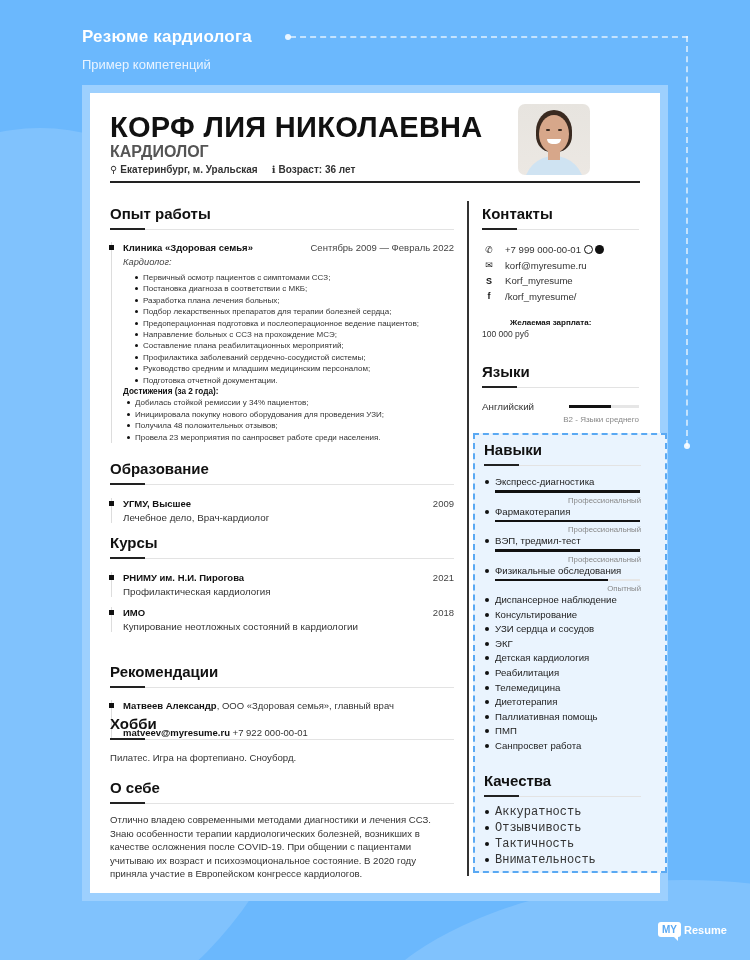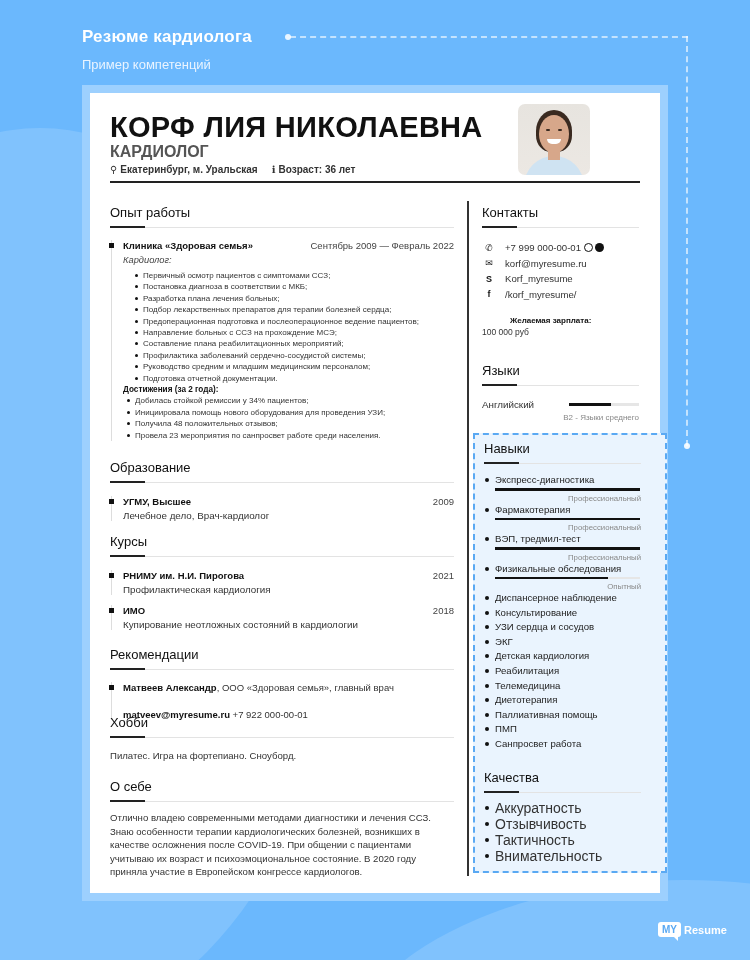--- a/index.html
+++ b/index.html
@@ -59,21 +59,21 @@
   .photo .eye1, .photo .eye2 { position: absolute; top: 25px; width: 4px; height: 2px; background: #3a2a20; border-radius: 2px; }
   .photo .eye1 { left: 28px; } .photo .eye2 { left: 40px; }
   .photo .shirt { position: absolute; left: 6px; top: 52px; width: 60px; height: 30px; border-radius: 30px 30px 0 0; background: #cfe3f2; }
   .photo .neck { position: absolute; left: 30px; top: 46px; width: 12px; height: 10px; background: #d7a78a; }
   .header-rule { position: absolute; left: 20px; top: 88px; width: 530px; height: 2px; background: #222; }
 
   .col-divider { position: absolute; left: 377px; top: 108px; width: 2px; height: 675px; background: #333; }
 
   
   .left { position: absolute; left: 20px; top: 104px; width: 344px; }
-  .sec-title { font-size: 13px; font-weight: normal; color: #111; }
+  .sec-title { font-size: 15px; font-weight: bold; color: #111; }
   .sec-rule { position: relative; height: 1px; background: #e3e3e3; margin-top: 7px; }
   .sec-rule::before { content: ""; position: absolute; left: 0; top: -1px; width: 35px; height: 2px; background: #222; }
   .section { position: absolute; left: 0; width: 344px; }
 
   .entry { position: relative; padding-left: 11px; border-left: 1px solid #ddd; margin-left: 1px; }
   .entry .sq { position: absolute; left: -3px; top: 3px; width: 5px; height: 5px; background: #111; }
   .entry-row { display: flex; justify-content: space-between; font-size: 9.5px; }
   .entry-row .org { font-weight: bold; color: #111; }
   .entry-row .date { color: #444; }
   .entry .sub { font-size: 9.8px; color: #333; margin-top: 3px; }
@@ -107,21 +107,21 @@
   }
   .skills-inner { position: absolute; left: 9px; top: 6px; width: 157px; }
   .skill { margin-top: 6px; }
   .skill-name { font-size: 9.6px; color: #222; padding-left: 11px; position: relative; line-height: 12px; }
   .skill-name::before { content: ""; position: absolute; left: 1px; top: 4px; width: 4px; height: 4px; border-radius: 50%; background: #111; }
   .skill .bar-track { width: 145px; margin-left: 11px; margin-top: 2px; height: 2.5px; }
   .skill .bar-fill { height: 2.5px; }
   .skill-level { font-size: 7.8px; color: #888; text-align: right; margin-top: 3px; }
   .simple-skill { font-size: 9.6px; color: #222; padding-left: 11px; position: relative; line-height: 14.6px; }
   .simple-skill::before { content: ""; position: absolute; left: 1px; top: 5px; width: 4px; height: 4px; border-radius: 50%; background: #111; }
-  .quality { font-size: 14px; color: #333; padding-left: 11px; position: relative; line-height: 16px; }
+  .quality { font-size: 12px; color: #333; padding-left: 11px; position: relative; line-height: 16px; font-family: Liberation Mono, monospace; }
   .quality::before { content: ""; position: absolute; left: 1px; top: 6px; width: 4px; height: 4px; border-radius: 50%; background: #111; }
 
   .logo { position: absolute; left: 658px; top: 922px; display: flex; align-items: center; }
   .logo .bubble { background: #fff; color: #5aa9f3; font-weight: bold; font-size: 10px; padding: 2px 4px; border-radius: 3px; position: relative; }
   .logo .bubble::after { content: ""; position: absolute; left: 16px; bottom: -4px; border-left: 4px solid transparent; border-right: 0 solid transparent; border-top: 4px solid #fff; }
   .logo .word { color: #fff; font-weight: bold; font-size: 11px; margin-left: 3px; }
 </style>
 </head>
 <body>
 
@@ -180,21 +180,21 @@
           <li>Предоперационная подготовка и послеоперационное ведение пациентов;</li>
           <li>Направление больных с ССЗ на прохождение МСЭ;</li>
           <li>Составление плана реабилитационных мероприятий;</li>
           <li>Профилактика заболеваний сердечно-сосудистой системы;</li>
           <li>Руководство средним и младшим медицинским персоналом;</li>
           <li>Подготовка отчетной документации.</li>
         </ul>
         <div class="ach-title">Достижения (за 2 года):</div>
         <ul class="ach">
           <li>Добилась стойкой ремиссии у 34% пациентов;</li>
-          <li>Инициировала помощь нового оборудования для проведения УЗИ;</li>
+          <li>Инициировала покупку нового оборудования для проведения УЗИ;</li>
           <li>Получила 48 положительных отзывов;</li>
           <li>Провела 23 мероприятия по санпросвет работе среди населения.</li>
         </ul>
       </div>
     </div>
 
     <div class="section" style="top:263px">
       <div class="sec-title">Образование</div>
       <div class="sec-rule"></div>
       <div class="entry" style="margin-top:13px">
@@ -221,21 +221,21 @@
       <div class="entry" style="margin-top:10px">
         <div class="sq"></div>
         <div class="entry-row">
           <span class="org">ИМО</span>
           <span class="date">2018</span>
         </div>
         <div class="sub">Купирование неотложных состояний в кардиологии</div>
       </div>
     </div>
 
-    <div class="section" style="top:450px">
+    <div class="section" style="top:466px">
       <div class="sec-title">Рекомендации</div>
       <div class="sec-rule"></div>
       <div class="entry" style="margin-top:12px">
         <div class="sq"></div>
         <div class="rec-line"><b>Матвеев Александр</b><span>, ООО «Здоровая семья», главный врач</span></div>
         <div class="rec-line" style="margin-top:16px"><b>matveev@myresume.ru</b><span> +7 922 000-00-01</span></div>
       </div>
     </div>
 
     <div class="section" style="top:518px">

